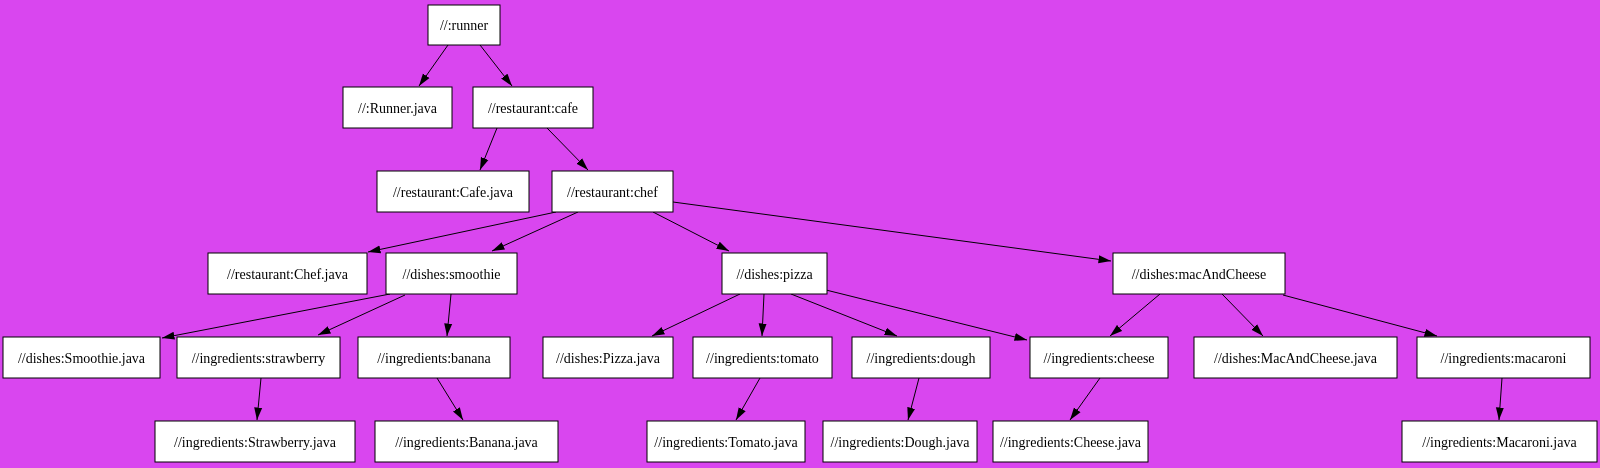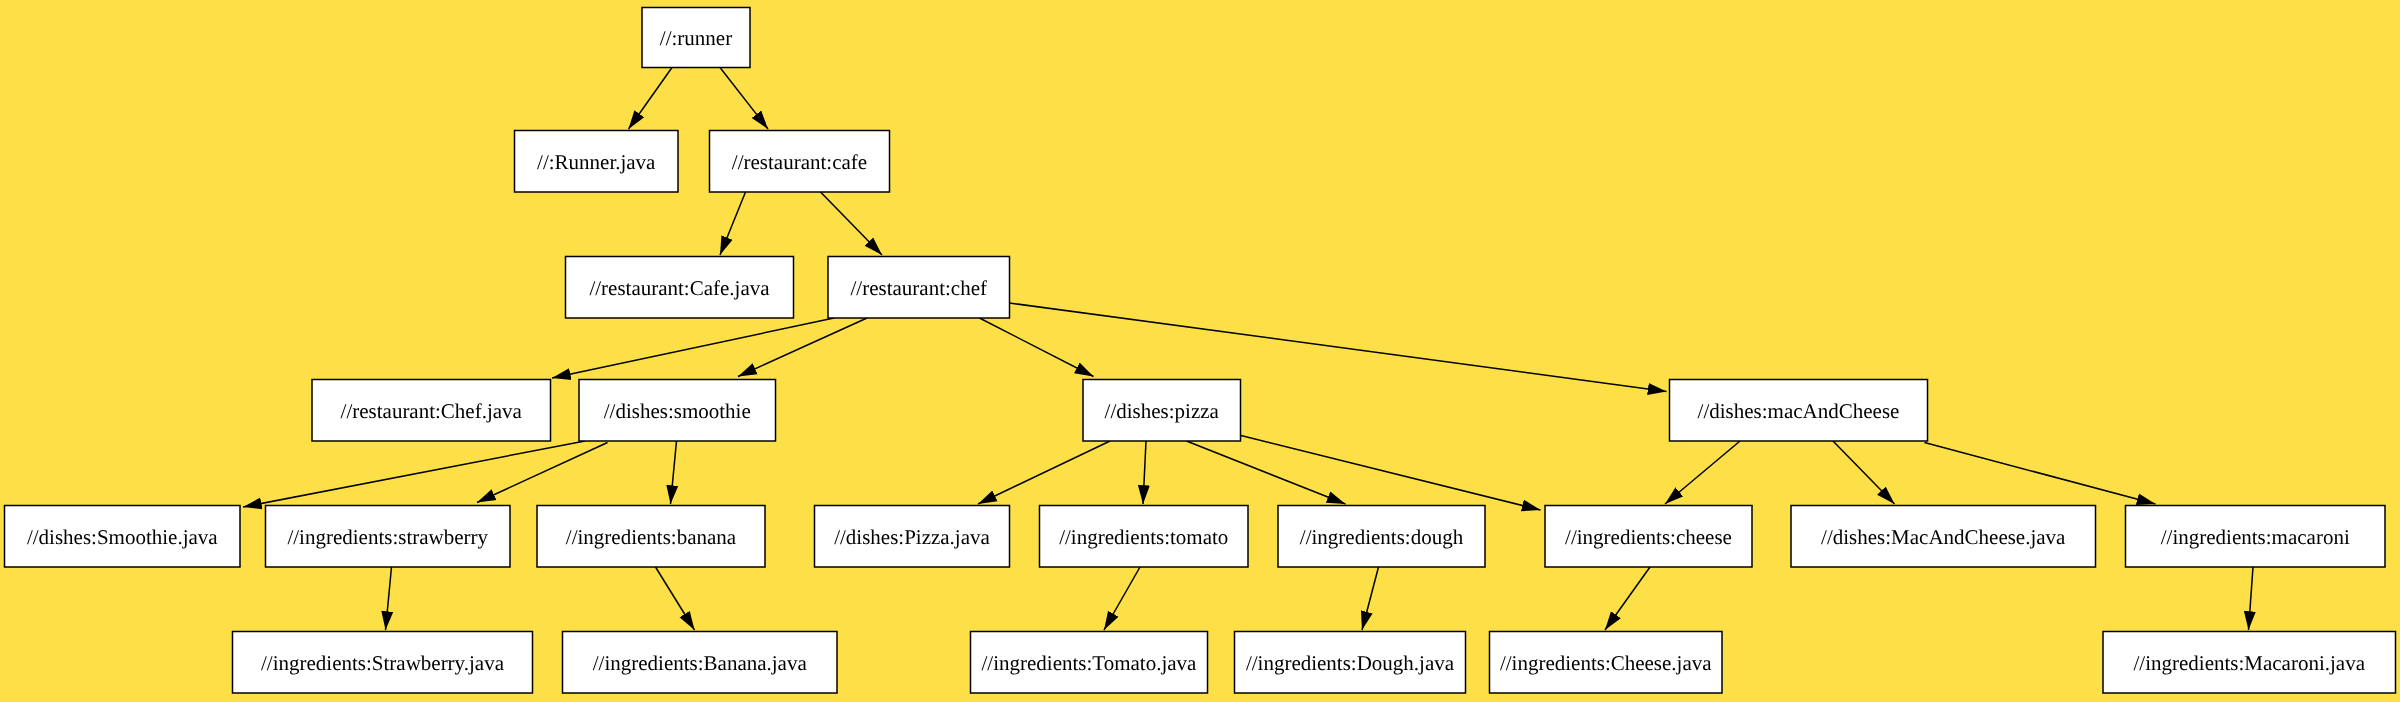--- a/index.html
+++ b/index.html
@@ -1,20 +1,20 @@
 <!DOCTYPE html>
 <html><head>
 <meta charset="utf-8">
 <style>
   html, body { margin: 0; padding: 0; background: #ffffff; }
   .stage {
     position: relative;
     width: 1600px;
     height: 468px;
-    background: #fde047;
+    background: #d946ef;
     overflow: hidden;
     font-family: "Liberation Serif", "DejaVu Serif", serif;
   }
   svg text {
     font-family: "Liberation Serif", "DejaVu Serif", serif;
     font-size: 14px;
   }
   .node-box { stroke-width: 1px; }
   .edge { stroke-width: 1px; fill: none; }
 </style>

